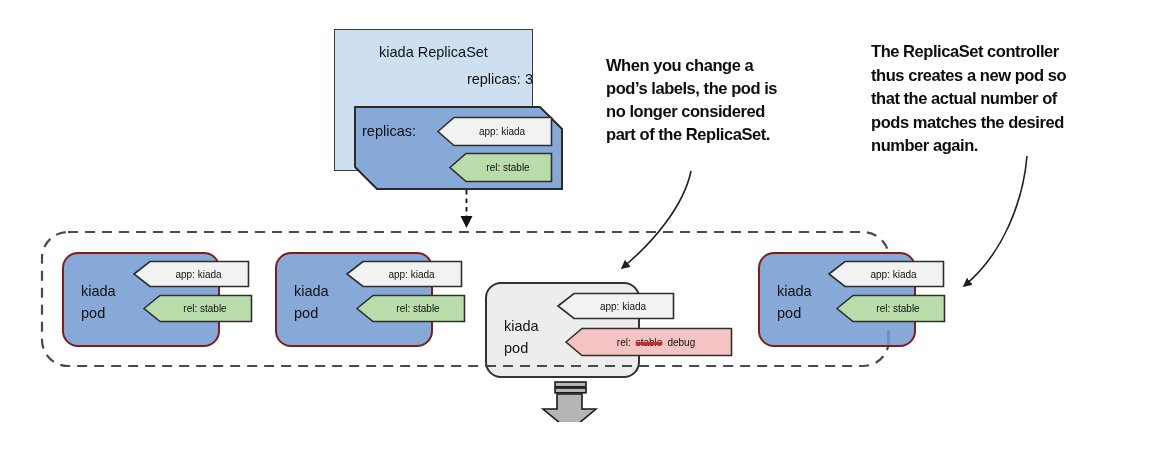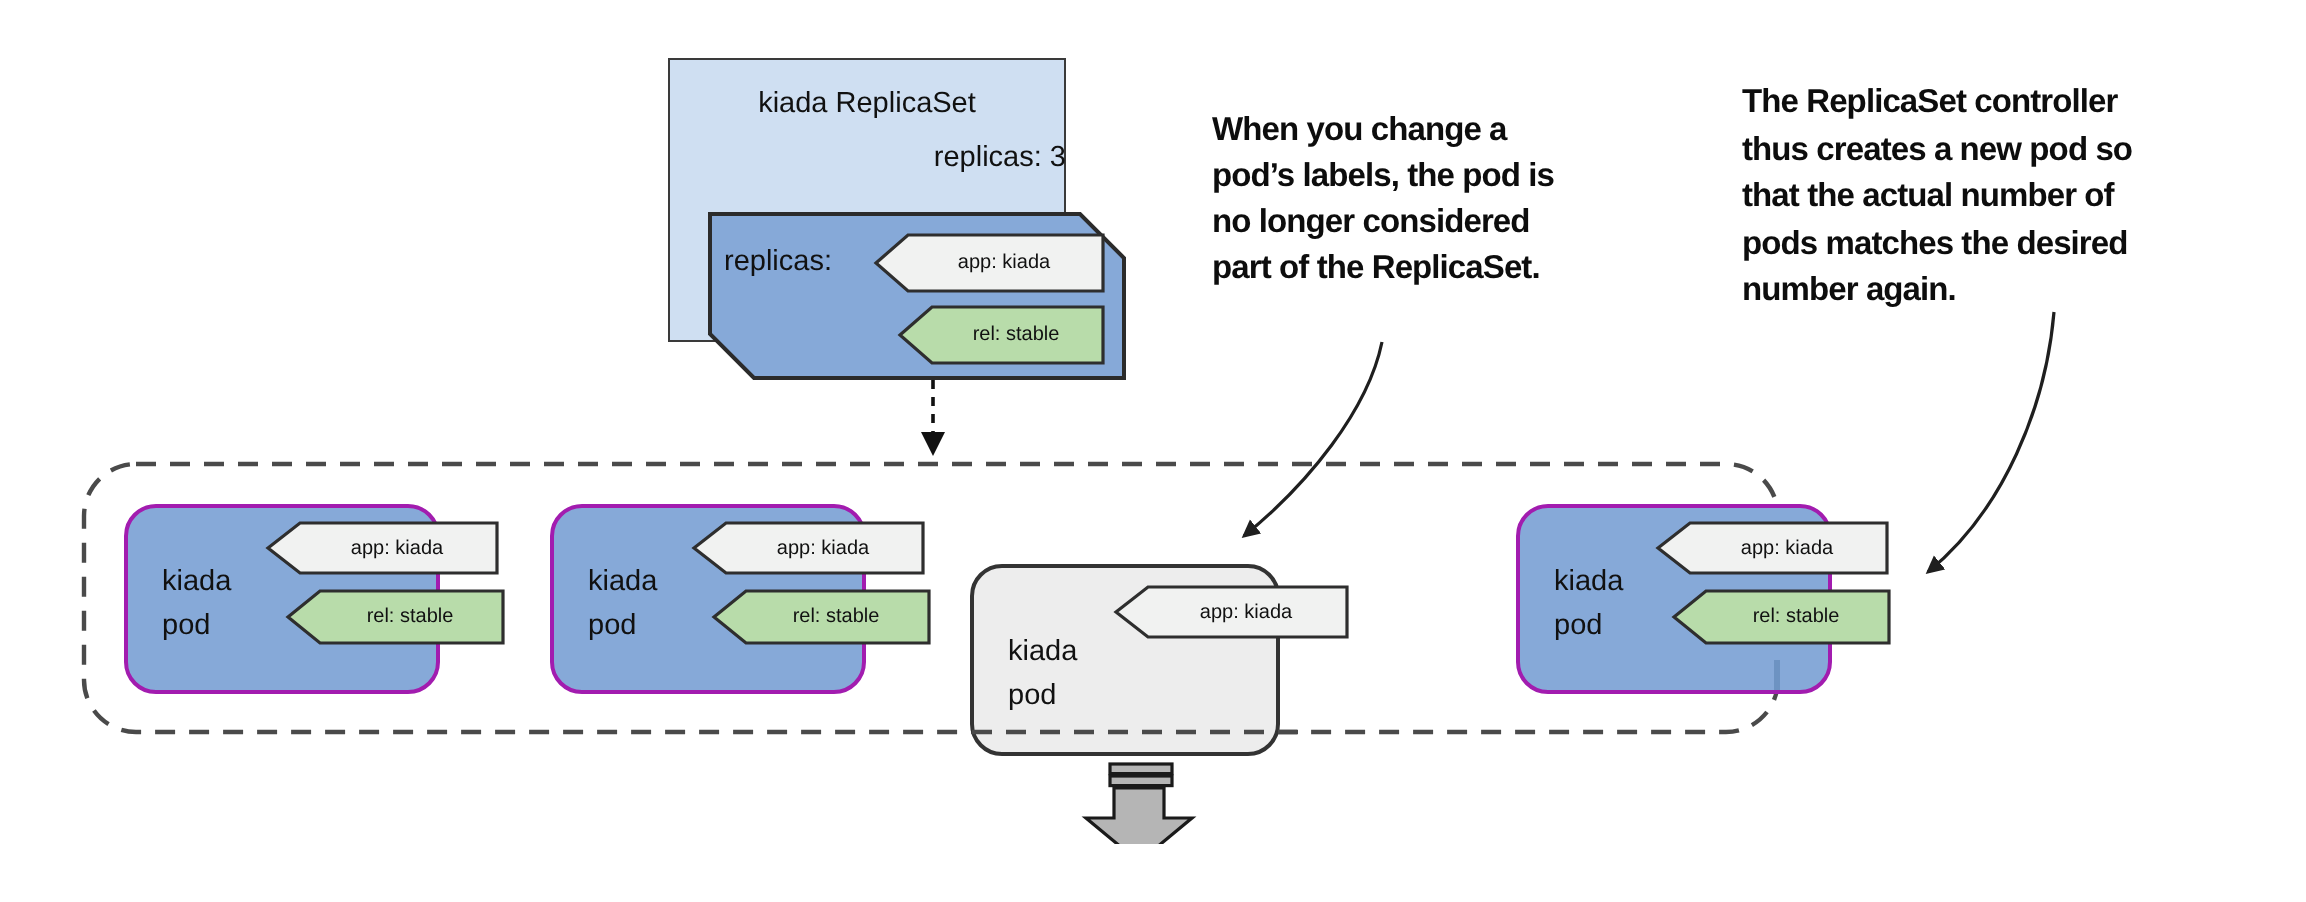--- a/index.html
+++ b/index.html
@@ -24,21 +24,21 @@
   .tag{display:flex;align-items:center;justify-content:center;
     padding-left:14px;box-sizing:border-box;z-index:3;font-size:10px;}
   .tag > svg{position:absolute;left:0;top:0;}
   .tag .tag-text{position:relative;white-space:nowrap;}
 
   
   .boundary-svg{left:0;top:0;z-index:1;}
   .overlay-svg{left:0;top:0;z-index:4;pointer-events:none;}
 
   
-  .pod{width:158px;height:95px;background:#86a9d8;border:2px solid #a21caf;
+  .pod{width:158px;height:95px;background:#86a9d8;border:2px solid #7f1d1d;
     border-radius:16px;box-sizing:border-box;z-index:2;}
   .pod--removed{width:155px;height:96px;background:#ededed;border-color:#333;}
   .pod-name{position:absolute;left:17px;top:26px;font-size:14.5px;line-height:22px;}
   .pod--removed .pod-name{top:31px;}
 
   .struck{text-decoration:line-through;text-decoration-color:#cc2a2a;
     text-decoration-thickness:3px;padding:0 2px;}
   .rel-part{margin-right:3px;}
   .rel-part:last-child{margin-right:0;}
 
@@ -133,20 +133,28 @@
     <div class="pod-name">
       <div>kiada</div>
       <div>pod</div>
     </div>
   </div>
   <div class="abs tag" style="left:557px;top:292px;width:118px;height:28px;">
     <svg width="118" height="28">
         <polygon points="1,14 17,1.5 116.5,1.5 116.5,26.5 17,26.5" fill="#f1f2f1" stroke="#2e2e2e" stroke-width="1.6"></polygon>
       </svg>
     <span class="tag-text">app: kiada</span>
+  </div>
+  <div class="abs tag" style="left:565px;top:327px;width:168px;height:30px;">
+    <svg width="168" height="30">
+        <polygon points="1,15 17,1.5 166.5,1.5 166.5,28.5 17,28.5" fill="#f5c3c3" stroke="#2e2e2e" stroke-width="1.6"></polygon>
+      </svg>
+    <span class="tag-text">
+      <span class="rel-part">rel:</span><span class="rel-part struck">stable</span><span class="rel-part">debug</span>
+    </span>
   </div>
 
   <div class="abs pod" style="left:758px;top:252px;">
     <div class="pod-name">
       <div>kiada</div>
       <div>pod</div>
     </div>
   </div>
   <div class="abs tag" style="left:828px;top:260px;width:117px;height:28px;">
     <svg width="117" height="28">

